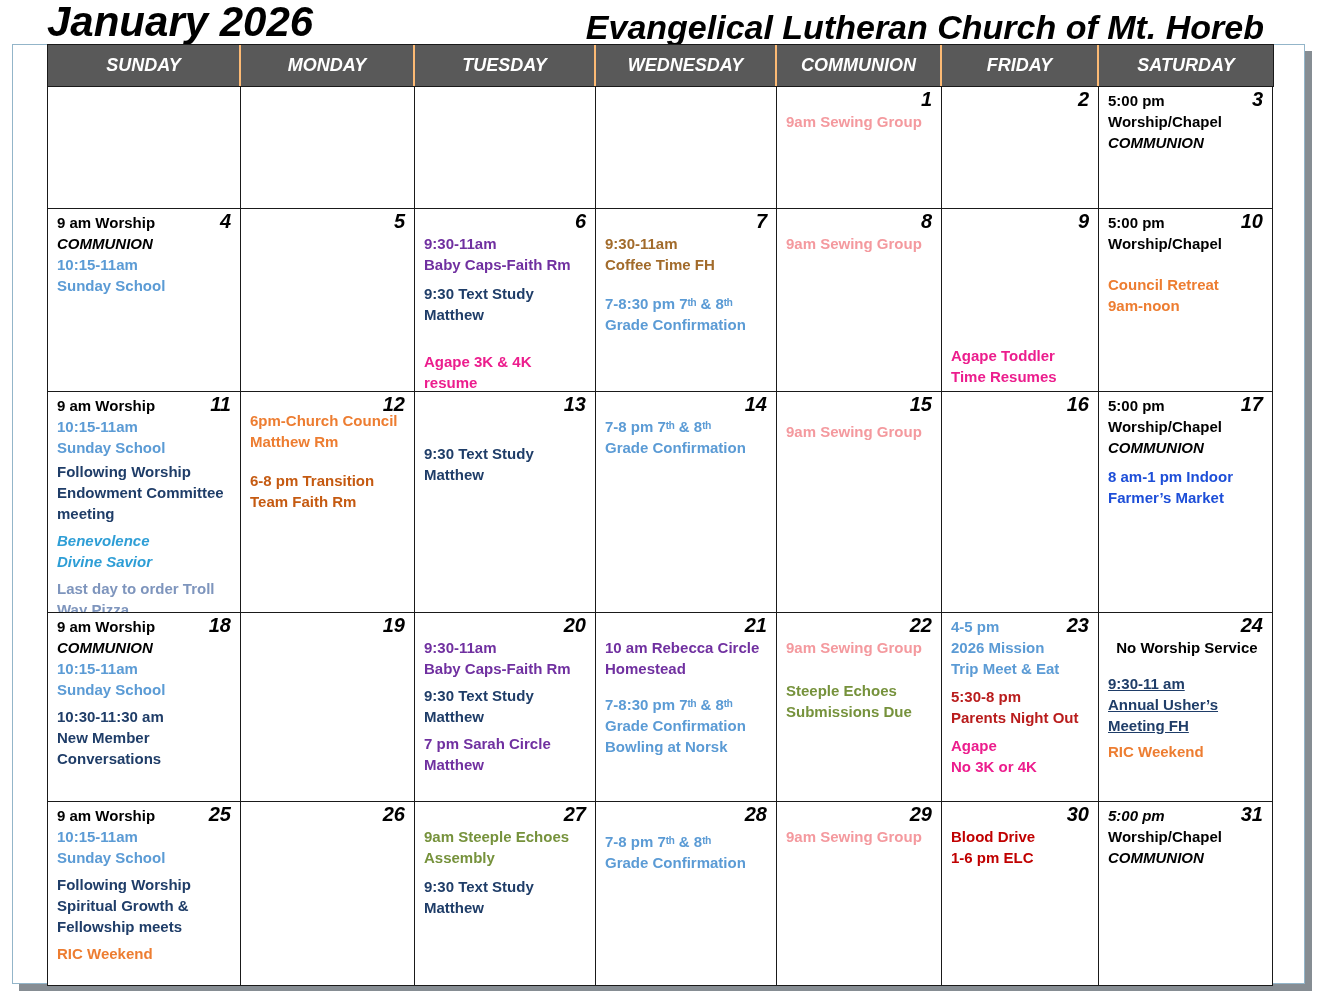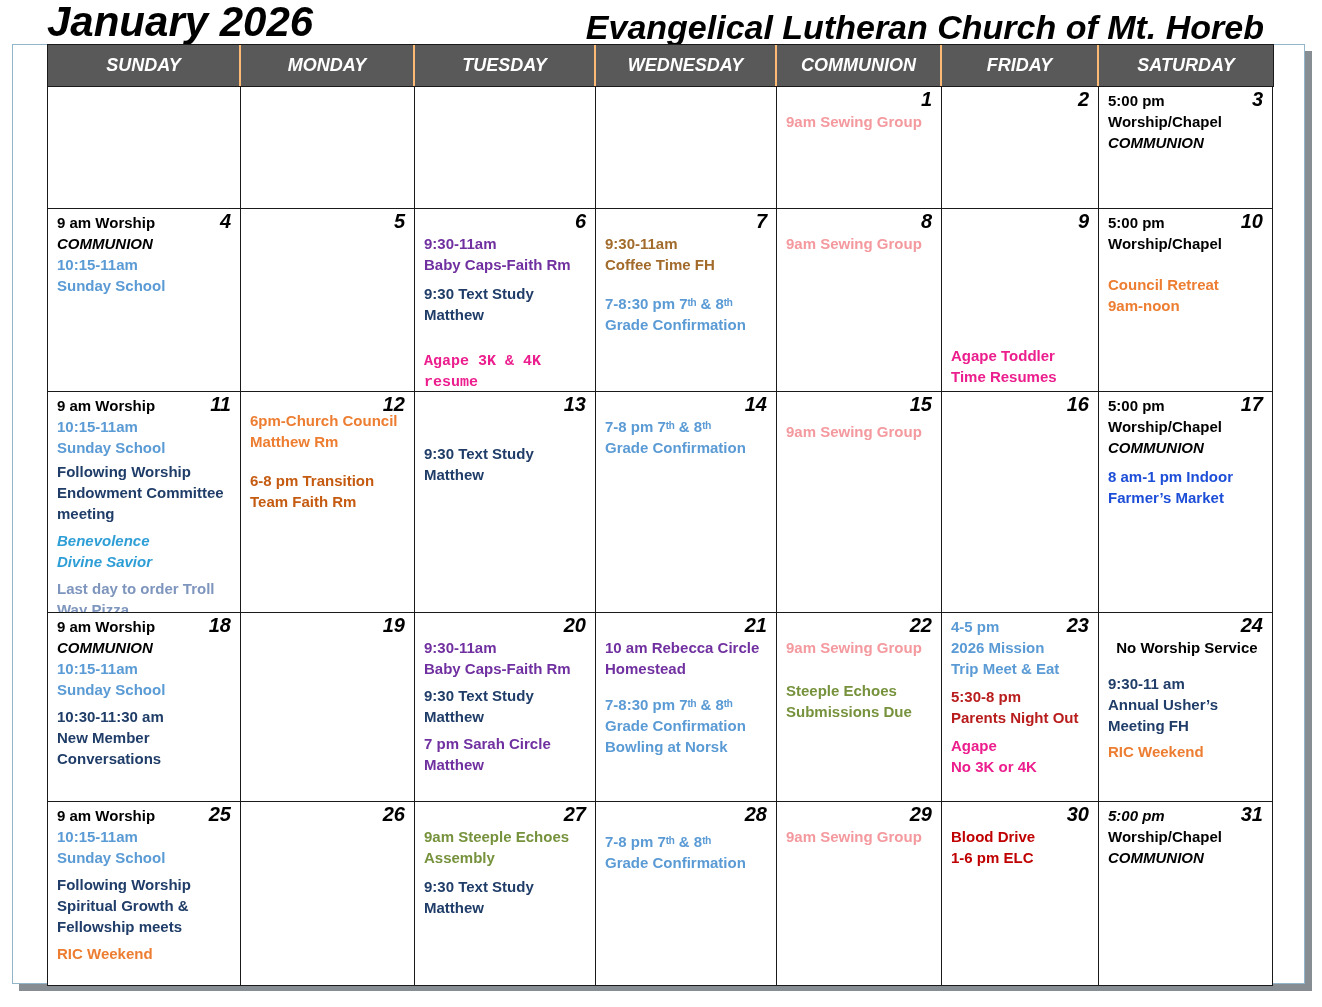--- a/index.html
+++ b/index.html
@@ -71,21 +71,21 @@
         </div>
         <div class="cell">
           <div class="daynum">5</div>
         </div>
         <div class="cell">
           <div class="daynum">6</div>
           <div class="event" style="color: rgb(112, 48, 160); margin-top: 21px;">9:30-11am
 Baby Caps-Faith Rm</div>
           <div class="event" style="color: rgb(31, 61, 104); margin-top: 8px;">9:30 Text Study
 Matthew</div>
-          <div class="event" style="color: rgb(236, 29, 141); margin-top: 26px; font-family: Liberation Mono, monospace;">Agape 3K &amp; 4K
+          <div class="event" style="color: rgb(236, 29, 141); margin-top: 26px;">Agape 3K &amp; 4K
 resume</div>
         </div>
         <div class="cell">
           <div class="daynum">7</div>
           <div class="event" style="color: rgb(162, 107, 43); margin-top: 21px;">9:30-11am
 Coffee Time FH</div>
           <div class="event" style="color: rgb(91, 155, 213); margin-top: 18px;">7-8:30 pm 7ᵗʰ &amp; 8ᵗʰ
 Grade Confirmation</div>
         </div>
         <div class="cell">
@@ -191,21 +191,21 @@
 2026 Mission
 Trip Meet &amp; Eat</div>
           <div class="event" style="color: #b91c1c; margin-top: 7px;">5:30-8 pm
 Parents Night Out</div>
           <div class="event" style="color: rgb(236, 29, 141); margin-top: 7px;">Agape
 No 3K or 4K</div>
         </div>
         <div class="cell">
           <div class="daynum">24</div>
           <div class="event" style="color: rgb(0, 0, 0); margin-top: 21px; text-align: center;">No Worship Service</div>
-          <div class="event" style="color: rgb(31, 61, 104); margin-top: 15px;">9:30-11 am
+          <div class="event" style="color: rgb(31, 61, 104); margin-top: 15px; text-decoration: underline;">9:30-11 am
 Annual Usher’s
 Meeting FH</div>
           <div class="event" style="color: rgb(237, 125, 49); margin-top: 5px;">RIC Weekend</div>
         </div>
         <div class="cell">
           <div class="daynum">25</div>
           <div class="event" style="color: rgb(0, 0, 0); margin-top: 0px;">9 am Worship</div>
           <div class="event" style="color: rgb(91, 155, 213); margin-top: 0px;">10:15-11am
 Sunday School</div>
           <div class="event" style="color: rgb(31, 61, 104); margin-top: 6px;">Following Worship

